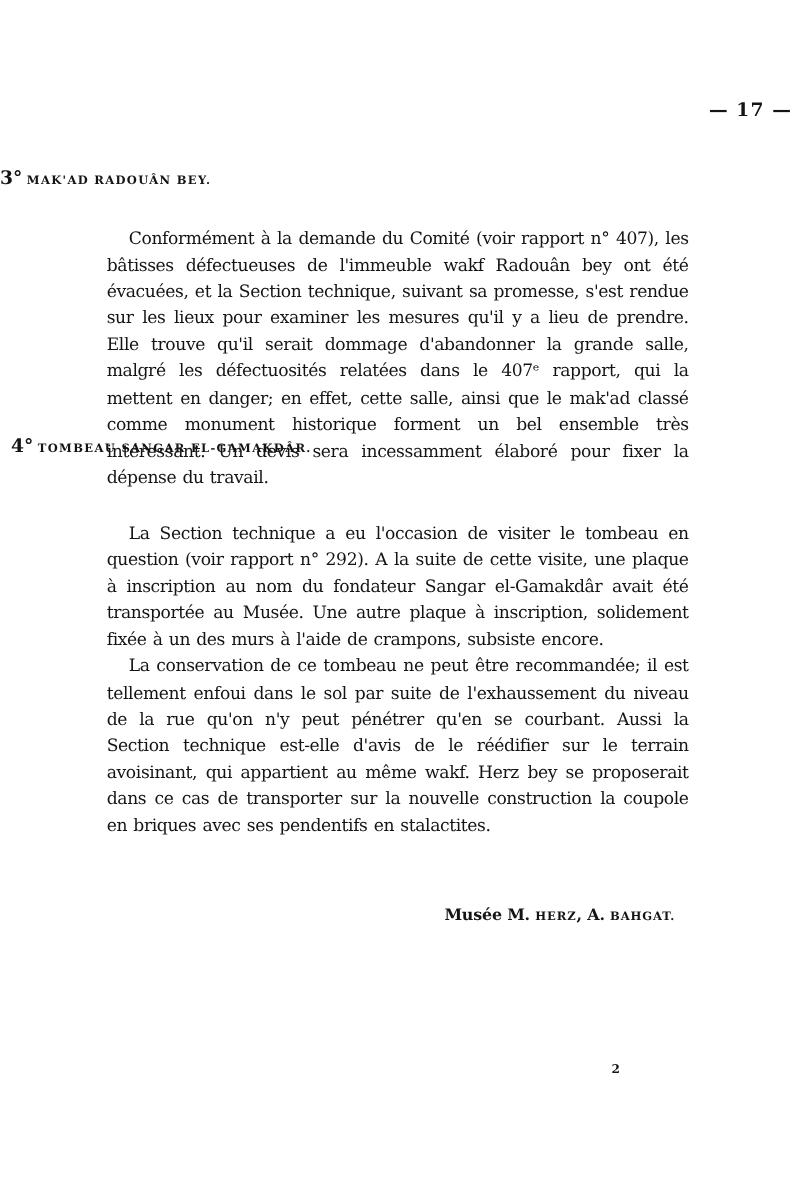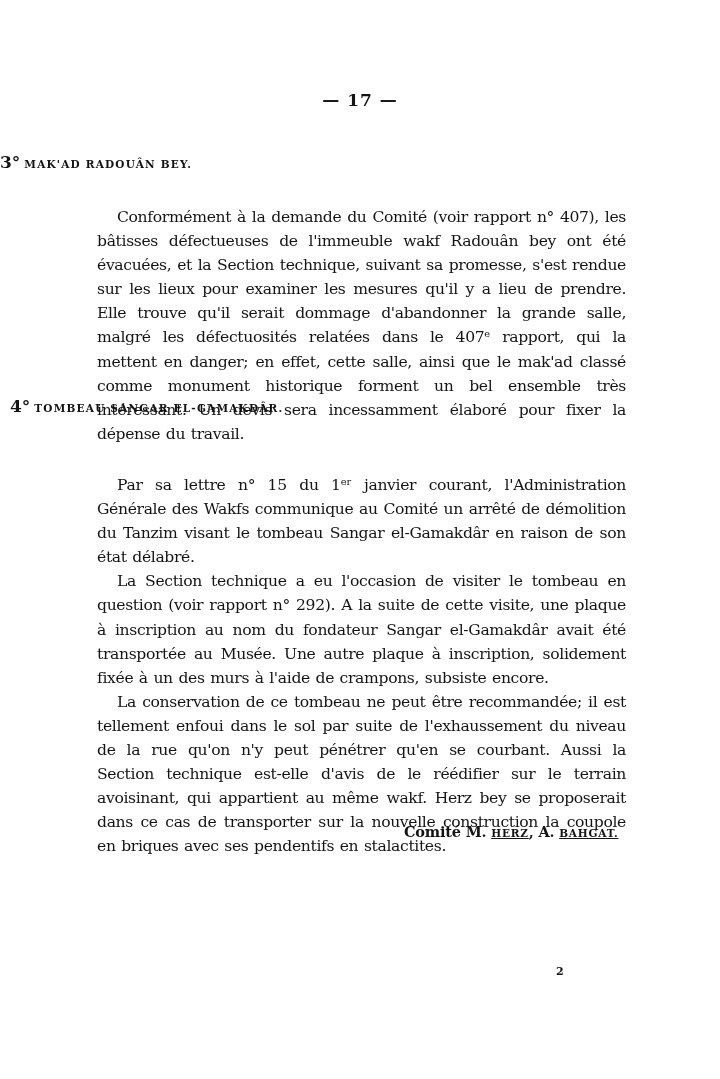--- a/index.html
+++ b/index.html
@@ -1,55 +1,54 @@
 <!DOCTYPE html>
 <html><head>
 <meta charset="utf-8">
 <style>
   html, body { margin: 0; padding: 0; background: #ffffff; }
   body { width: 720px; height: 1079px; position: relative; overflow: hidden;
          font-family: "DejaVu Serif", "Liberation Serif", serif; color: #141414; }
-  .page-number { position: absolute; top: 90px; left: 0; width: 720px; text-align: center;
+  .page-number { position: absolute; top: 90px; left: 0; width: 720px; text-align: right;
          font-size: 17px; font-weight: bold; letter-spacing: 1px; }
   .heading { position: absolute; left: 0; width: 720px; text-align: left;
          font-size: 17px; font-weight: bold; }
   .heading .sc { font-size: 10.5px; letter-spacing: 1.2px; text-transform: uppercase; margin-left: 4px; }
   #h1 { top: 152px; }
   #h2 { top: 396px; padding-left: 10px; }
   .body { position: absolute; left: 97px; width: 529px; margin-top: 14px; }
   .para { margin: 0; font-size: 15.6px; line-height: 24.1px; text-align: justify;
           text-indent: 20px; letter-spacing: -0.35px; word-spacing: 1px; }
   #b1 { top: 191px; }
   #b2 { top: 459px; }
   .signature { position: absolute; top: 823px; left: 404px; font-size: 14.5px; font-weight: bold; letter-spacing: -0.2px; }
-  .signature .sc { font-size: 10.5px; letter-spacing: 0.8px; text-transform: uppercase; text-decoration: underline; }
+  .signature .sc { font-size: 10.5px; letter-spacing: 0.8px; text-transform: uppercase; }
   .signature-mark { position: absolute; top: 965px; left: 556px; font-size: 11px; font-weight: bold; }
 </style>
 </head>
 <body>
 
 <div class="page-number">— 17 —</div>
 
 <div class="heading" id="h1">
   <span>3°</span><span class="sc">Mak'ad Radouân bey.</span>
 </div>
 
 <div class="body" id="b1">
   <p class="para">Conformément à la demande du Comité (voir rapport n° 407), les bâtisses défectueuses de l'immeuble wakf Radouân bey ont été évacuées, et la Section technique, suivant sa promesse, s'est rendue sur les lieux pour examiner les mesures qu'il y a lieu de prendre. Elle trouve qu'il serait dommage d'abandonner la grande salle, malgré les défectuosités relatées dans le 407ᵉ rapport, qui la mettent en danger; en effet, cette salle, ainsi que le mak'ad classé comme monument historique forment un bel ensemble très intéressant. Un devis sera incessamment élaboré pour fixer la dépense du travail.</p>
 </div>
 
 <div class="heading" id="h2">
   <span>4°</span><span class="sc">Tombeau Sangar el-Gamakdâr.</span>
 </div>
 
 <div class="body" id="b2">
-  <p class="para">Par sa lettre n° 15 du 1ᵉʳ janvier courant, l'Administration Générale des Wakfs communique au Comité un arrêté de démolition du Tanzim visant le tombeau Sangar el-Gamakdâr en raison de son état délabré.</p>
   <p class="para">La Section technique a eu l'occasion de visiter le tombeau en question (voir rapport n° 292). A la suite de cette visite, une plaque à inscription au nom du fondateur Sangar el-Gamakdâr avait été transportée au Musée. Une autre plaque à inscription, solidement fixée à un des murs à l'aide de crampons, subsiste encore.</p>
   <p class="para">La conservation de ce tombeau ne peut être recommandée; il est tellement enfoui dans le sol par suite de l'exhaussement du niveau de la rue qu'on n'y peut pénétrer qu'en se courbant. Aussi la Section technique est-elle d'avis de le réédifier sur le terrain avoisinant, qui appartient au même wakf. Herz bey se proposerait dans ce cas de transporter sur la nouvelle construction la coupole en briques avec ses pendentifs en stalactites.</p>
 </div>
 
 <div class="signature">
-  <span>Comité M.</span>
+  <span>Musée M.</span>
   <span class="sc">Herz</span><span>, A.</span>
   <span class="sc">Bahgat.</span>
 </div>
 
 <div class="signature-mark">2</div>
 
 </body></html>

